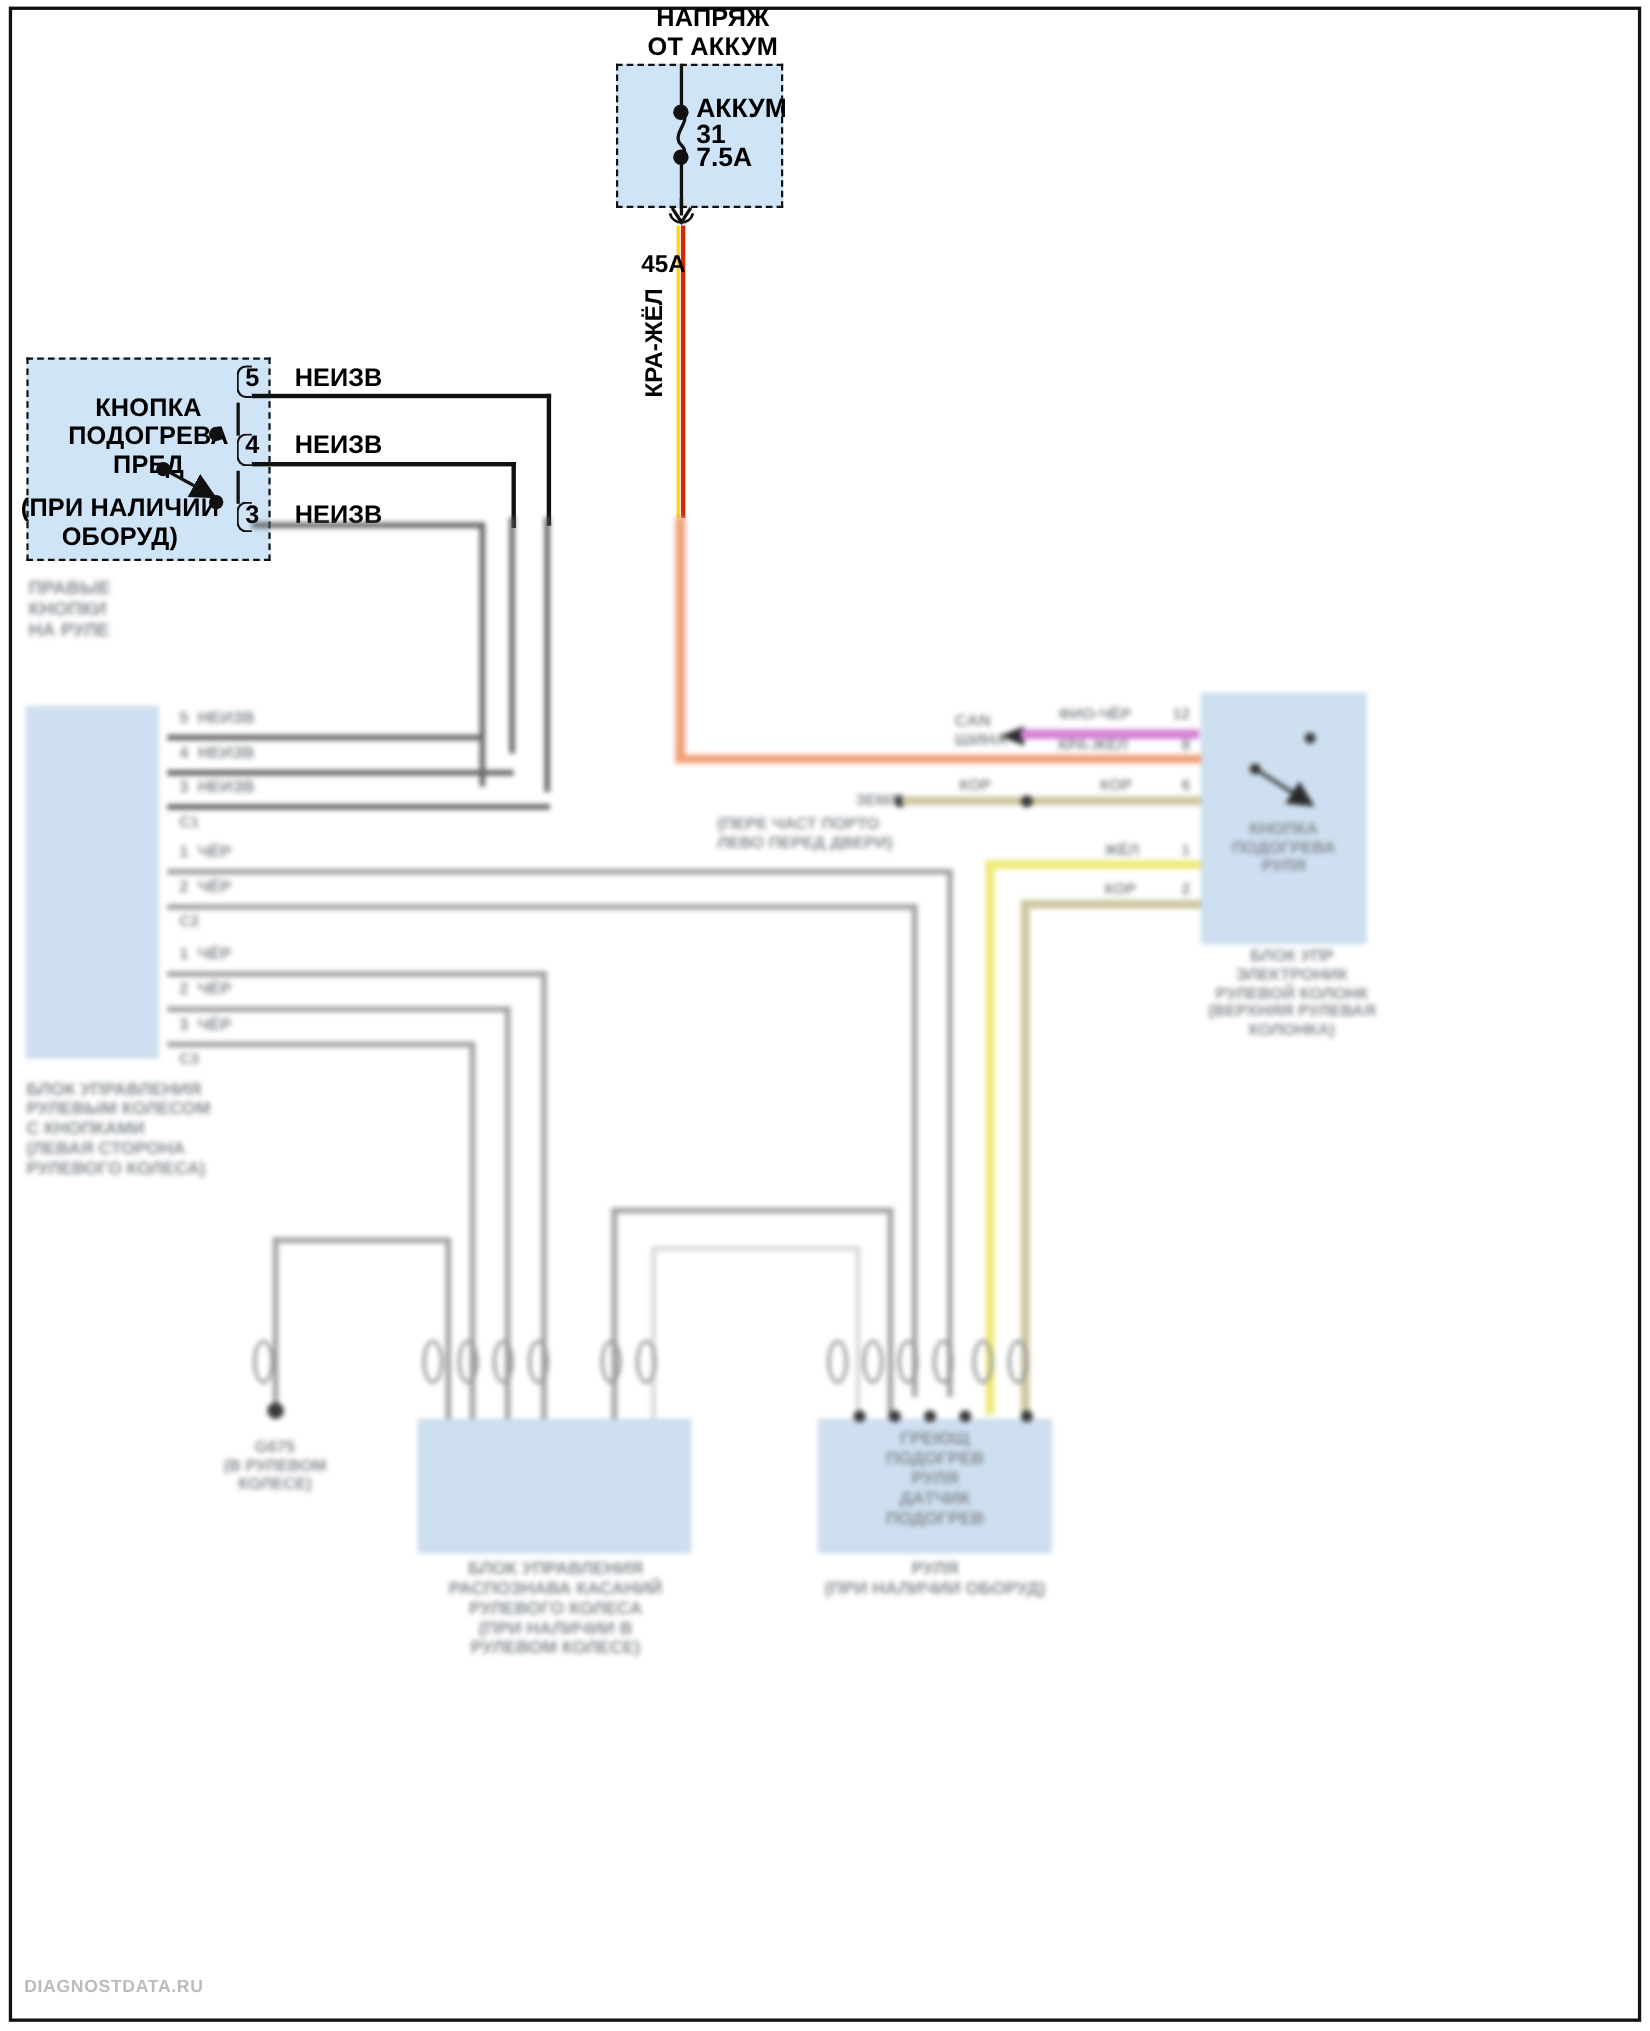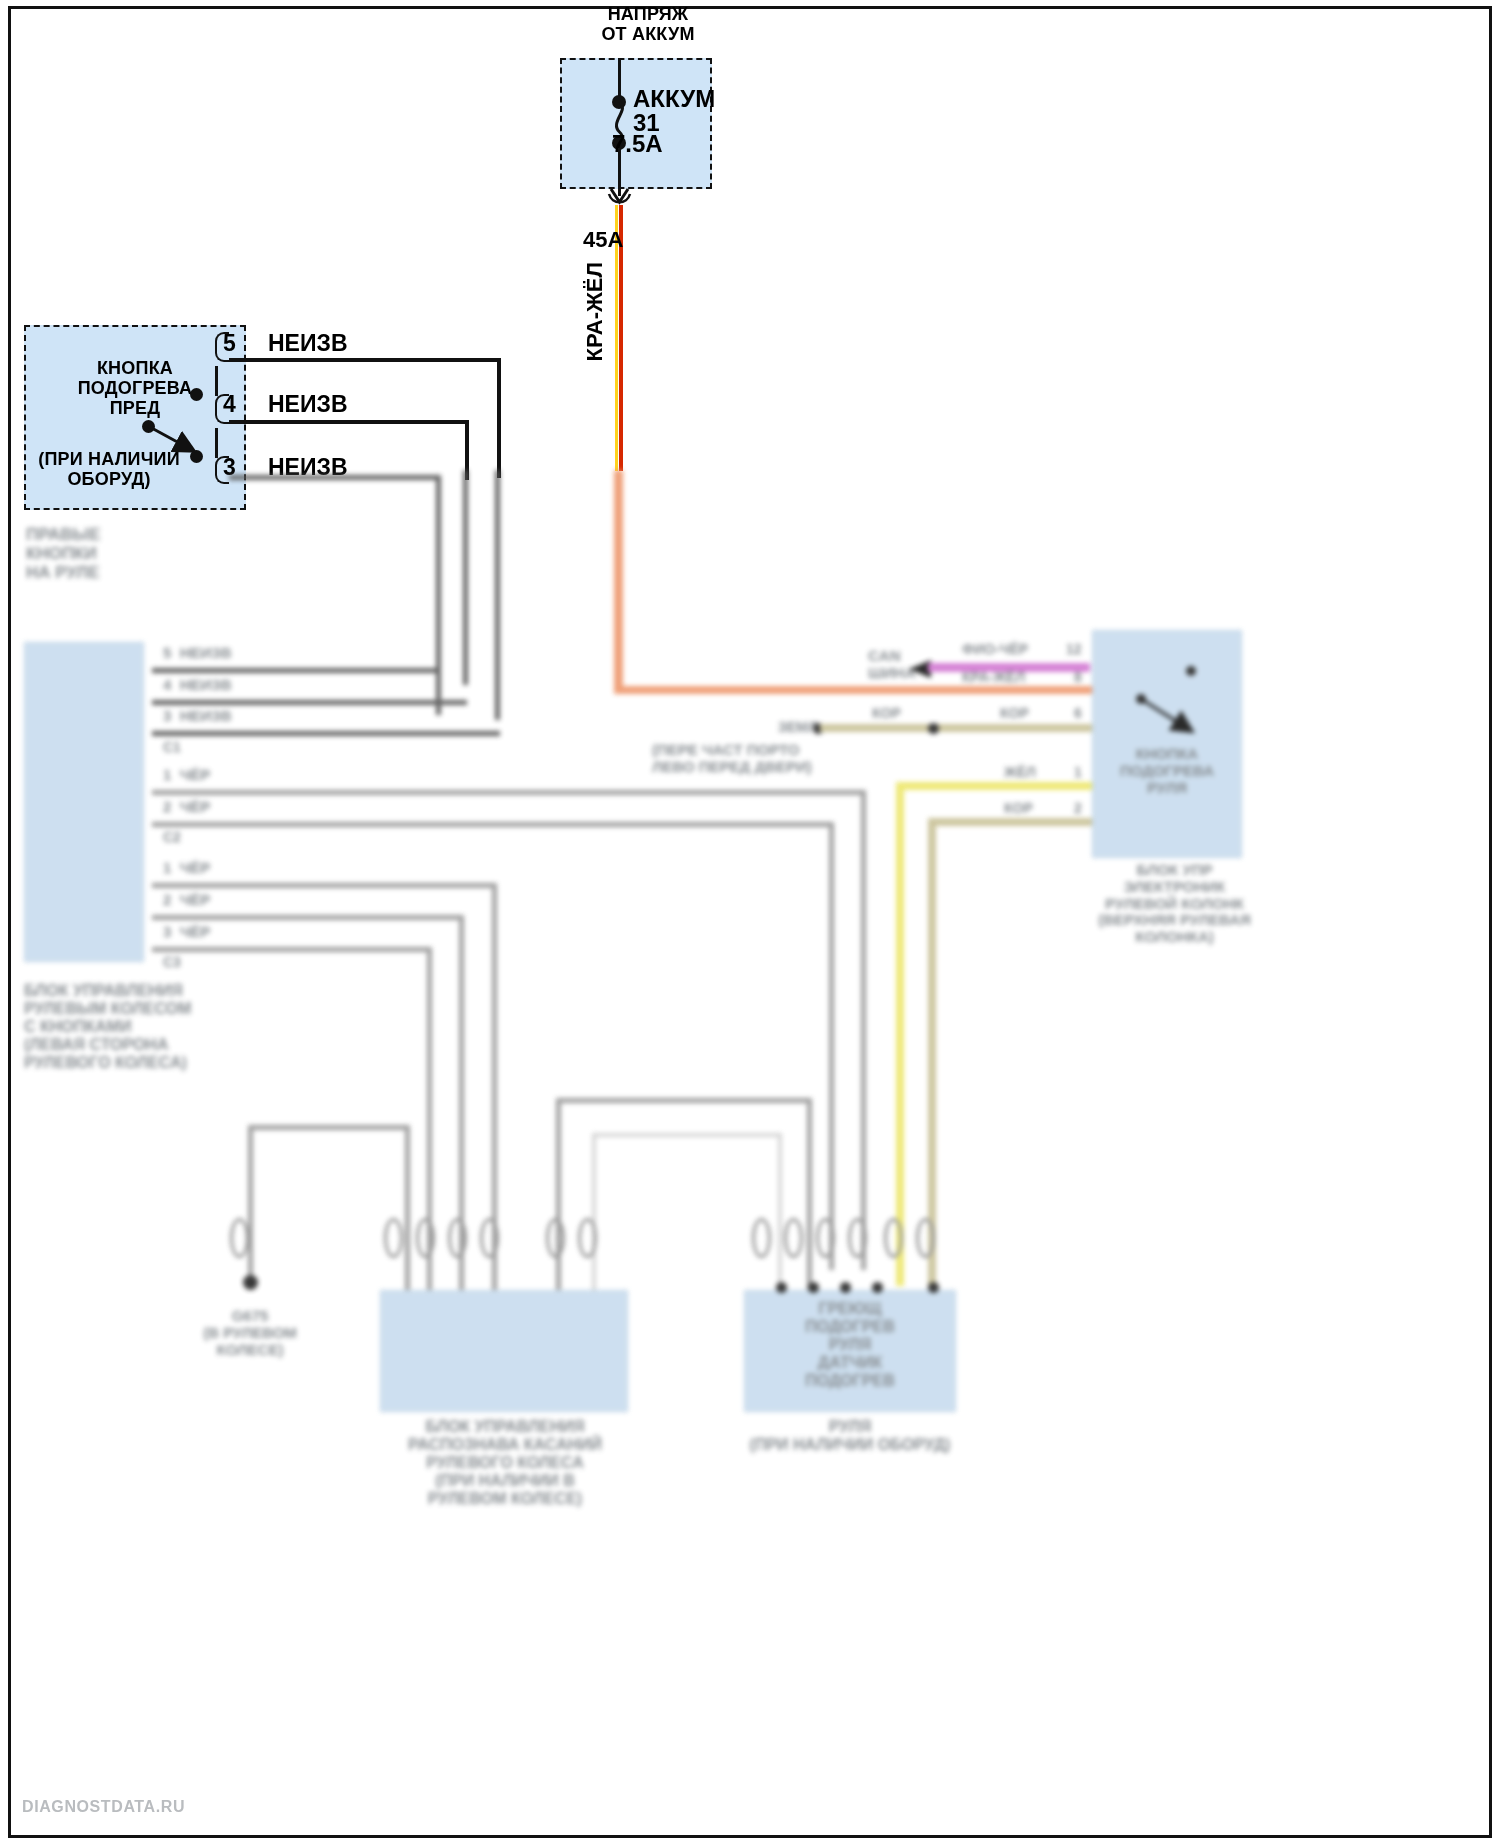--- a/index.html
+++ b/index.html
@@ -9,21 +9,21 @@
 
   
   .box{position:absolute;background:#cfe4f7;box-sizing:border-box;}
   .box.dashed{border:2.5px dashed #111;}
   .box.plain{border:1px solid #b9d2e8;}
   .lbl{position:absolute;white-space:pre;color:#000;line-height:1.12;}
   .wire{position:absolute;background:#111;}
   .dot{position:absolute;border-radius:50%;background:#111;}
 
   
-  .t-big{font-size:18px;font-weight:700;letter-spacing:.2px;}
+  .t-big{font-size:23px;font-weight:700;letter-spacing:.2px;}
   .t-mid{font-size:24px;font-weight:700;}
   .t-pin{font-size:23px;font-weight:700;}
 
   
   #blurred{position:absolute;left:0;top:470px;width:1500px;height:1376px;
            filter:blur(2.6px) contrast(.93);opacity:.92;}
   #blurred .lbl{color:#7e8489;font-weight:700;}
   .blurwire{position:absolute;background:#9a9a9a;}
   .bdot{position:absolute;border-radius:50%;background:#222;}
 
@@ -49,21 +49,21 @@
   <div class="wire" style="left:618px;top:58px;width:3px;height:43px;"></div>
   <div class="dot" style="left:612px;top:95px;width:14px;height:14px;"></div>
 
   <svg style="position:absolute;left:604px;top:100px;width:32px;height:46px;">
     <path d="M15.5 2 C 26 10, 5 22, 15.5 32 C 22 38, 15.5 44, 15.5 44" stroke="#111" stroke-width="3" fill="none"></path>
   </svg>
   <div class="dot" style="left:612px;top:136px;width:14px;height:14px;"></div>
 
   <div class="lbl t-mid" style="left:633px;top:86px;">АККУМ</div>
   <div class="lbl t-mid" style="left:633px;top:110px;">31</div>
-  <div class="lbl t-mid" style="left:612px;top:131px;">7.5A</div>
+  <div class="lbl t-mid" style="left:633px;top:131px;">7.5A</div>
 
   <div class="wire" style="left:618px;top:148px;width:3px;height:42px;"></div>
   <svg style="position:absolute;left:606px;top:180px;width:28px;height:28px;">
     <path d="M13.5 0 L13.5 16" stroke="#111" stroke-width="3" fill="none"></path>
     <path d="M5 9 L13.5 22 L22 9" stroke="#111" stroke-width="3" fill="none"></path>
     <path d="M3 14 C 6 25, 21 25, 24 14" stroke="#111" stroke-width="2.5" fill="none"></path>
   </svg>
 
 
   <div style="position:absolute;left:619px;top:205px;width:4px;height:266px;background:#d62800;"></div>

